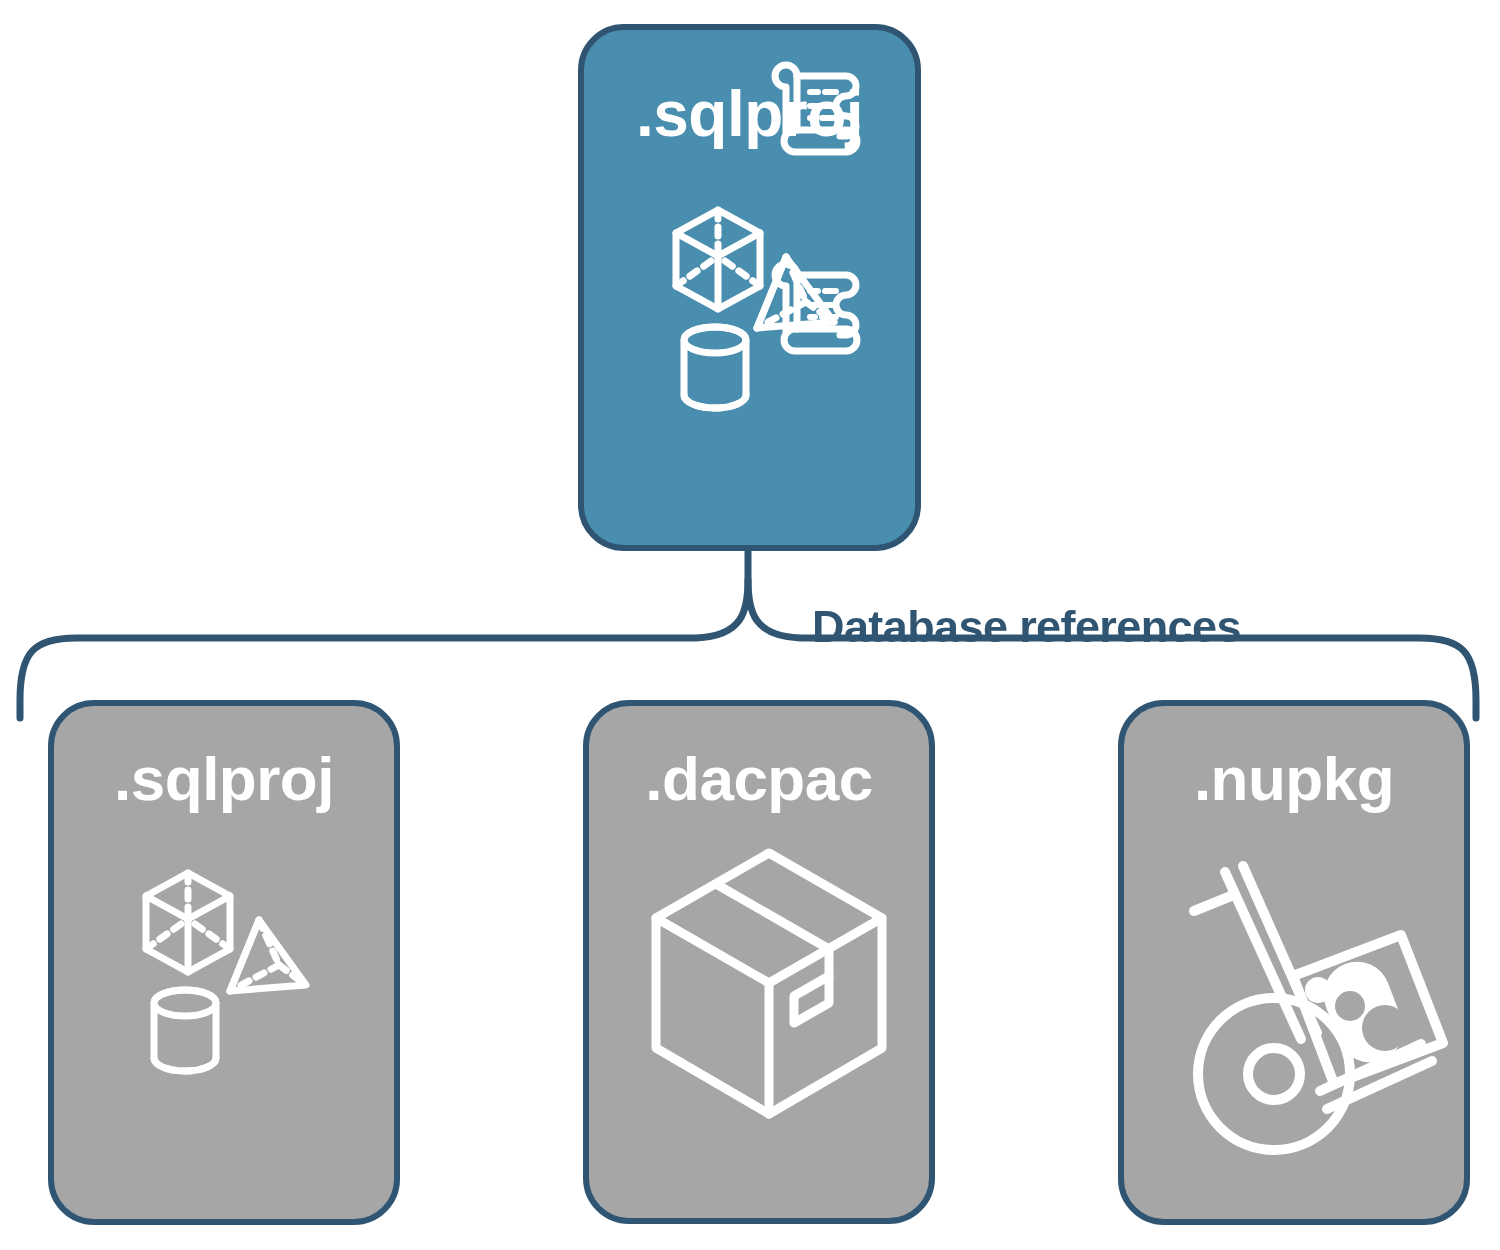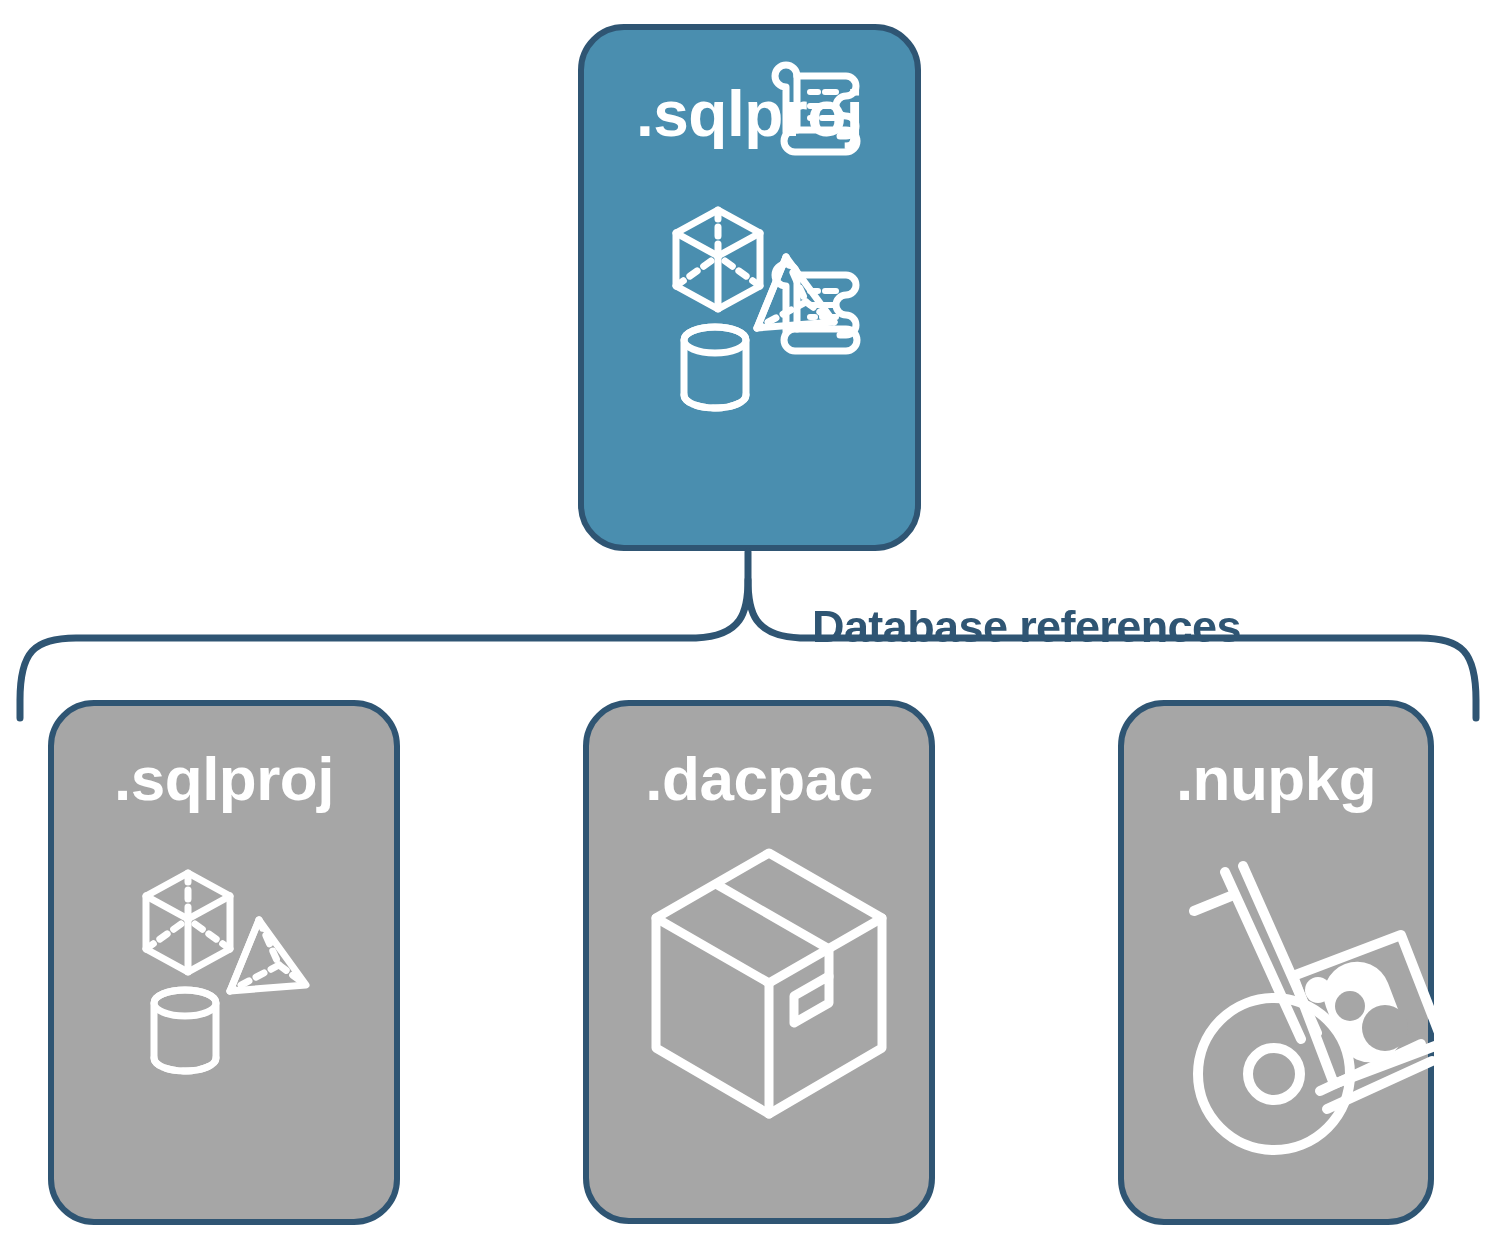--- a/index.html
+++ b/index.html
@@ -214,21 +214,21 @@
 
           <path d="M127 178 L240 243"></path>
           <path d="M240 243 L240 271"></path>
 
           <path d="M205 290 L240 270 L240 297 L205 317 Z"></path>
         </g>
       </svg>
     </div>
   </div>
 
-  <div class="node-box grey" style="left:1118px; top:700px; width:316px; height:525px;">
+  <div class="node-box grey" style="left:1118px; top:700px; width:352px; height:525px;">
 
     <div class="node-title title-grey">.nupkg</div>
 
     <div class="icon-layer">
       <svg class="icon-svg" width="352" height="525" viewBox="0 0 352 525">
 
         <g fill="none" stroke="#FFFFFF" stroke-width="10" stroke-linecap="round" stroke-linejoin="round">
 
           <path d="M70 205 L107 190"></path>
 

